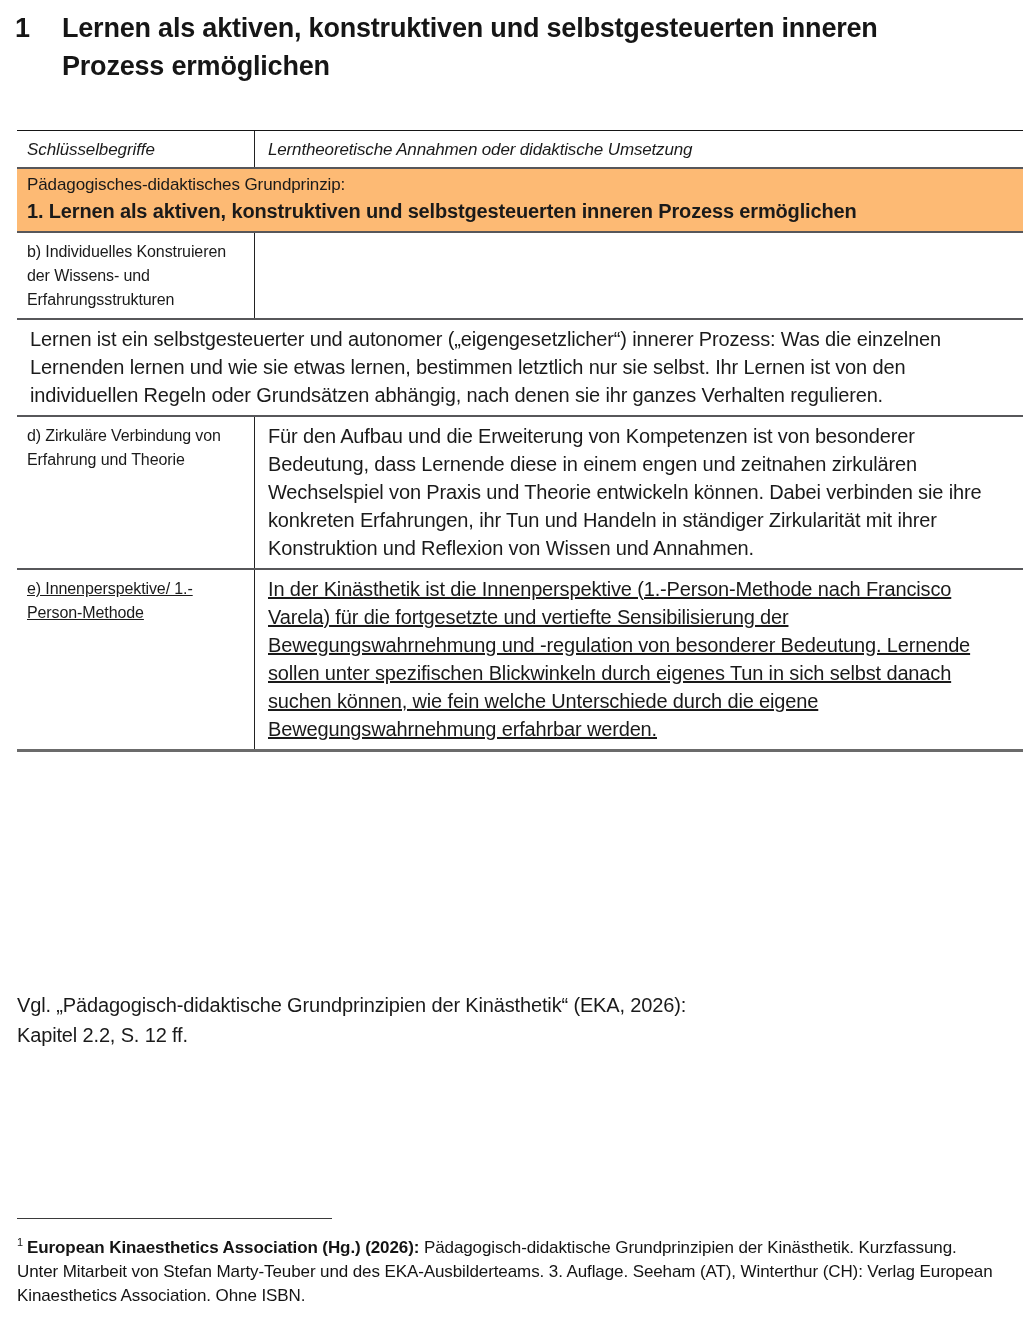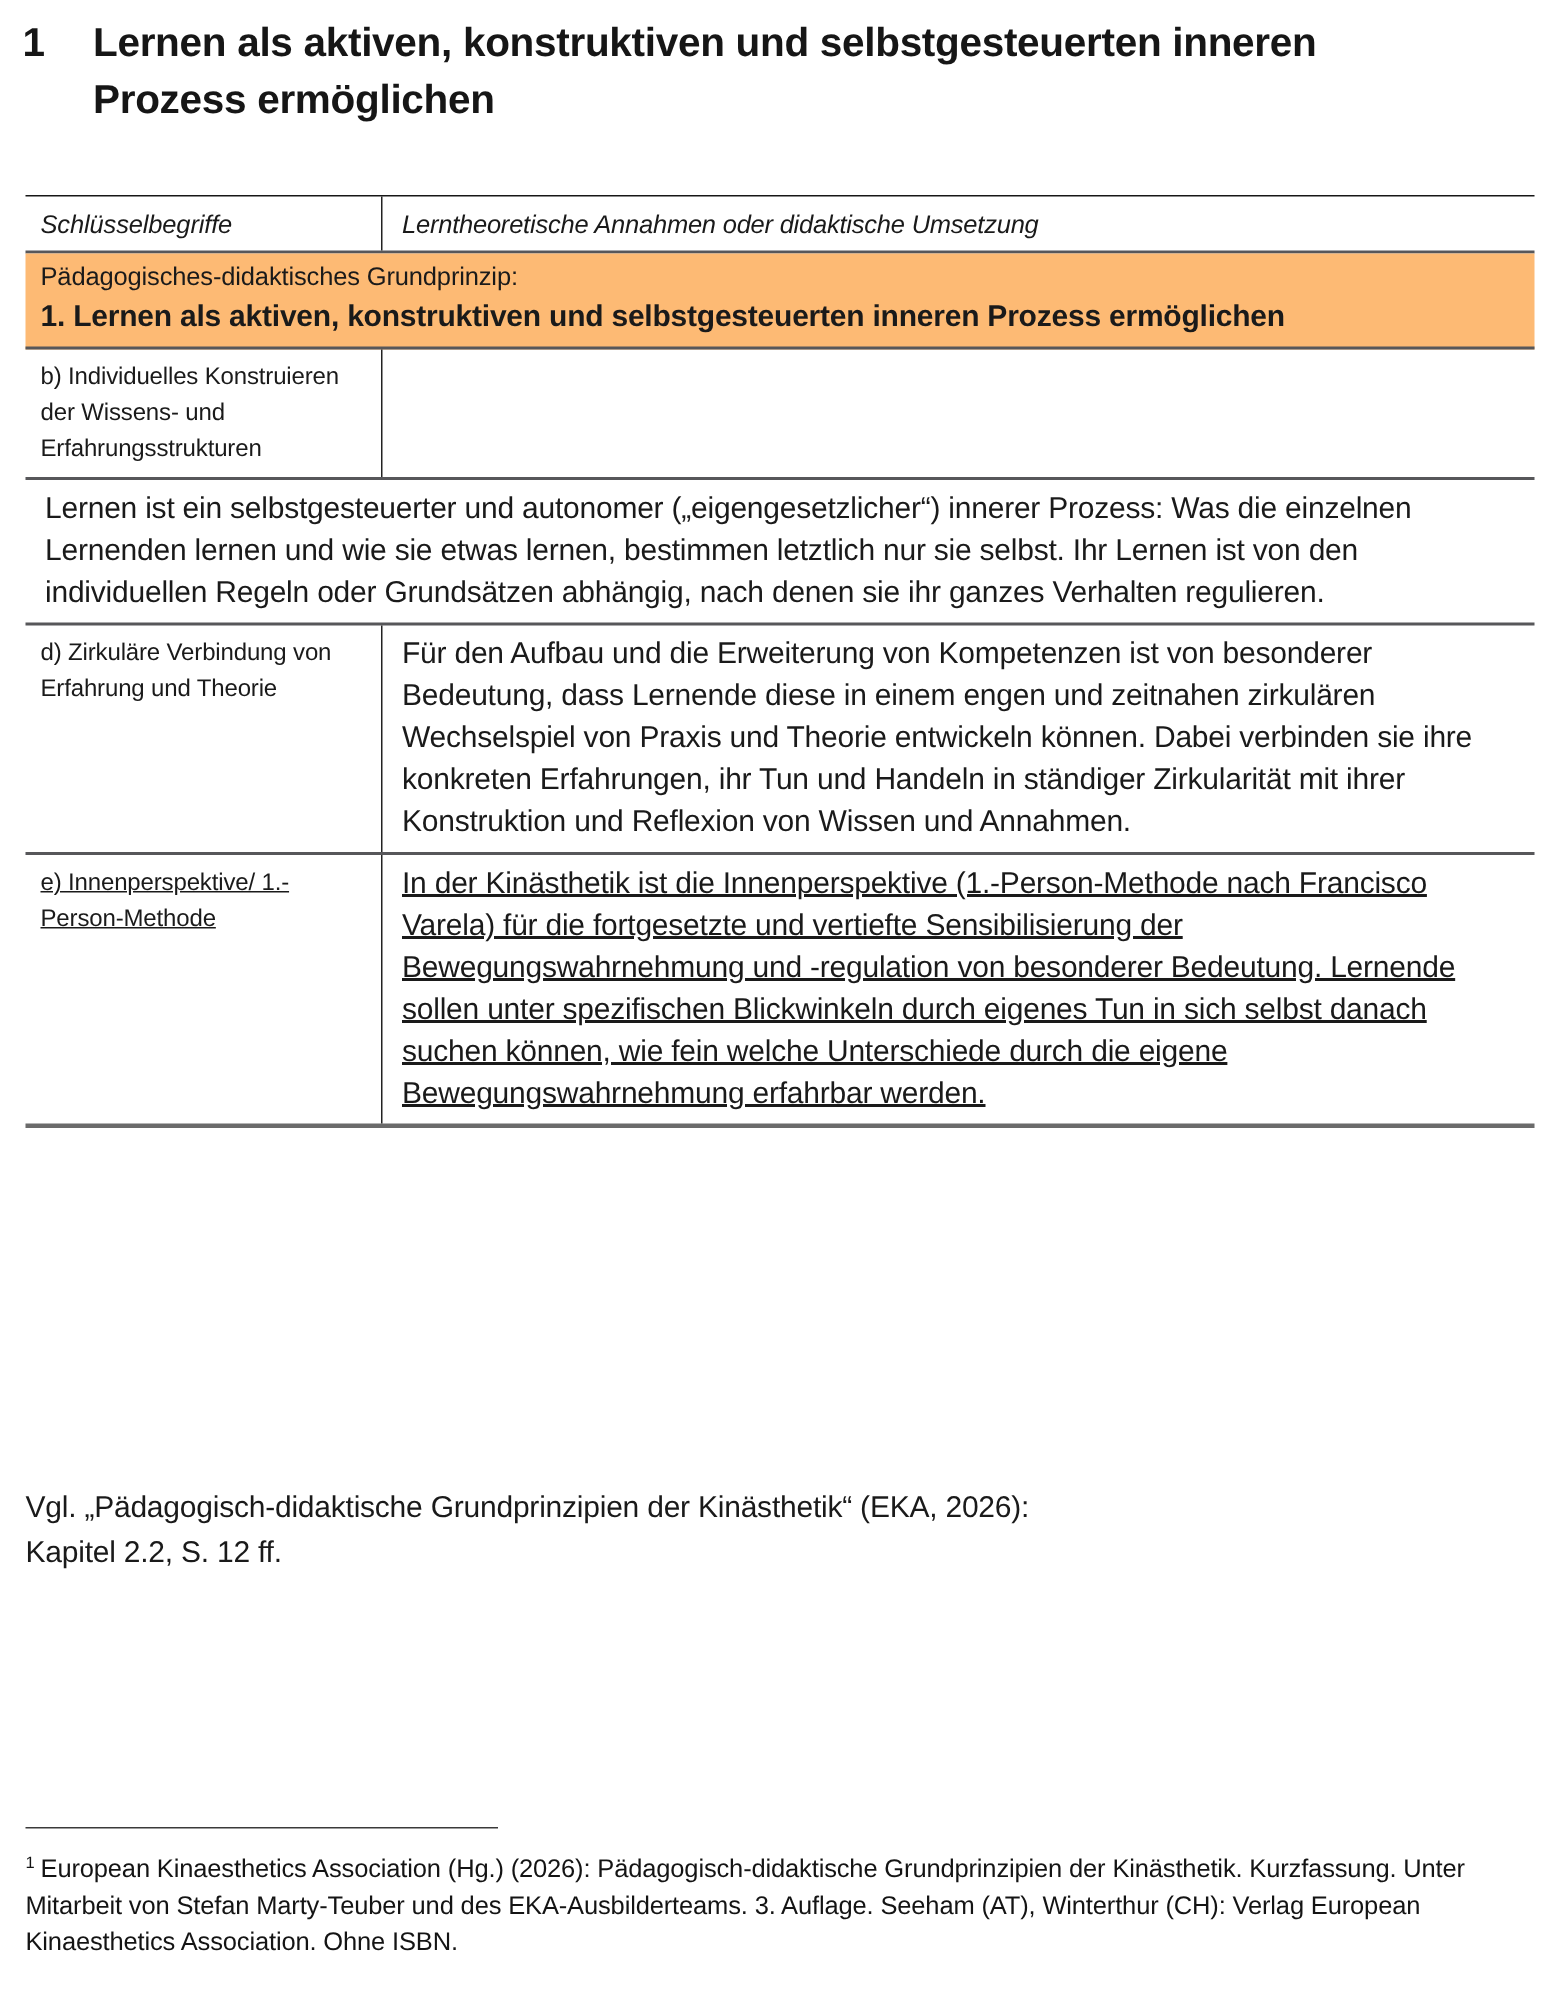--- a/index.html
+++ b/index.html
@@ -76,21 +76,21 @@
     max-width: 985px;
     font-size: 17px; line-height: 24px;
     letter-spacing: -0.1px;
     color: #141414;
   }
   .footnote-marker {
     font-size: 11px;
     vertical-align: super;
     margin-right: 4px;
   }
-  .footnote-source { font-weight: 400; text-align: right; }
+  .footnote-source { font-weight: 700; text-align: right; }
 </style>
 </head>
 <body>
 
 <div class="heading">
   <div class="heading-number">1</div>
   <div>
     <div>Lernen als aktiven, konstruktiven und selbstgesteuerten inneren</div>
     <div>Prozess ermöglichen</div>
   </div>

